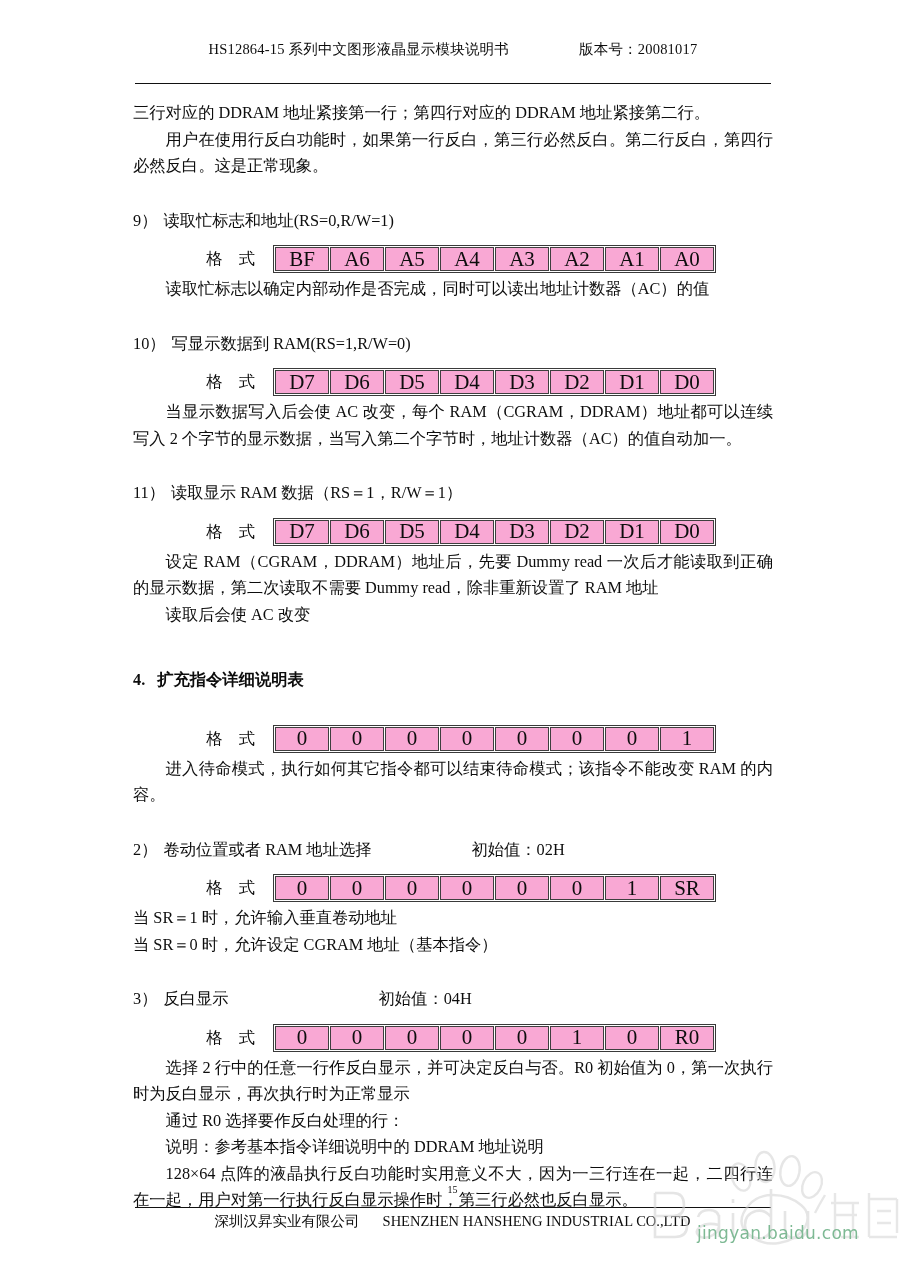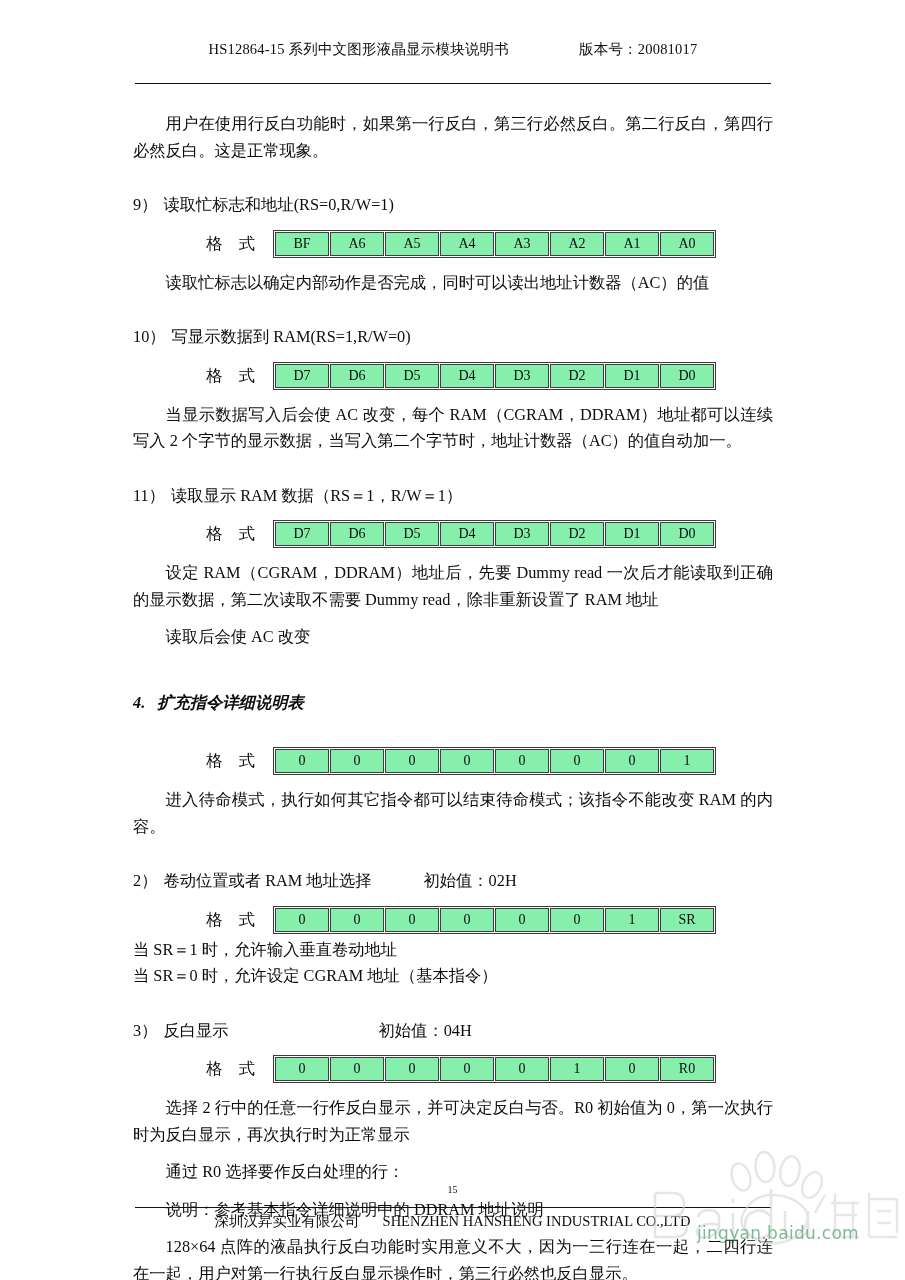--- a/index.html
+++ b/index.html
@@ -48,42 +48,41 @@
     top: 100px;
     width: 640px;
   }
   p {
     margin: 0;
     font-size: 16.3px;
     line-height: 26.5px;
     text-align: justify;
     text-justify: inter-ideograph;
   }
-  .indent1 { text-indent: 2em; margin-top: 11px; }
+  .indent1 { text-indent: 2em; }
   .gap-sm { height: 11px; }
   .gap-md { height: 20px; }
   .gap-lg { height: 28px; }
 
   .sec-head {
     font-size: 16.3px;
     line-height: 26.5px;
     font-weight: bold;
-    font-style: italic;
   }
   .sec-head .num { margin-right: 12px; }
 
   .item-head {
     font-size: 16.3px;
     line-height: 26.5px;
     white-space: nowrap;
   }
   .item-head .num { margin-right: 6px; }
   .item-head .init {
     display: inline-block;
-    margin-left: 52px;
+    margin-left: 100px;
   }
   .item-head .init-wide {
     display: inline-block;
     margin-left: 150px;
   }
 
   
   .fmt-row {
     display: flex;
     align-items: center;
@@ -107,23 +106,23 @@
     height: 28px;
     box-sizing: border-box;
   }
   .bit-cell {
     width: 54px;
     border: 1.3px solid #3f3f3f;
     margin-right: 1px;
     display: flex;
     align-items: center;
     justify-content: center;
-    font-size: 14px;
+    font-size: 21px;
     box-sizing: border-box;
-    background: #86efac;
+    background: #f9a8d4;
   }
   .bit-cell:last-child { margin-right: 0; }
 
   
   .footer-page {
     position: absolute;
     left: 0;
     top: 1184px;
     width: 905px;
     text-align: center;
@@ -174,20 +173,21 @@
 
 <div class="page">
 
   <div class="header">
     <span class="header-line header-title">HS12864-15 系列中文图形液晶显示模块说明书</span><span class="header-line">版本号：20081017</span>
   </div>
   <div class="header-rule"></div>
 
   <div class="body">
 
+    <p>三行对应的 DDRAM 地址紧接第一行；第四行对应的 DDRAM 地址紧接第二行。</p>
     <p class="indent1">用户在使用行反白功能时，如果第一行反白，第三行必然反白。第二行反白，第四行必然反白。这是正常现象。</p>
 
     <div class="gap-lg"></div>
 
     <div class="item-head">
       <span class="num">9）</span><span>读取忙标志和地址(RS=0,R/W=1)</span>
     </div>
     <div class="fmt-row">
       <div class="fmt-label">格 式</div>
       <div class="bit-table">

